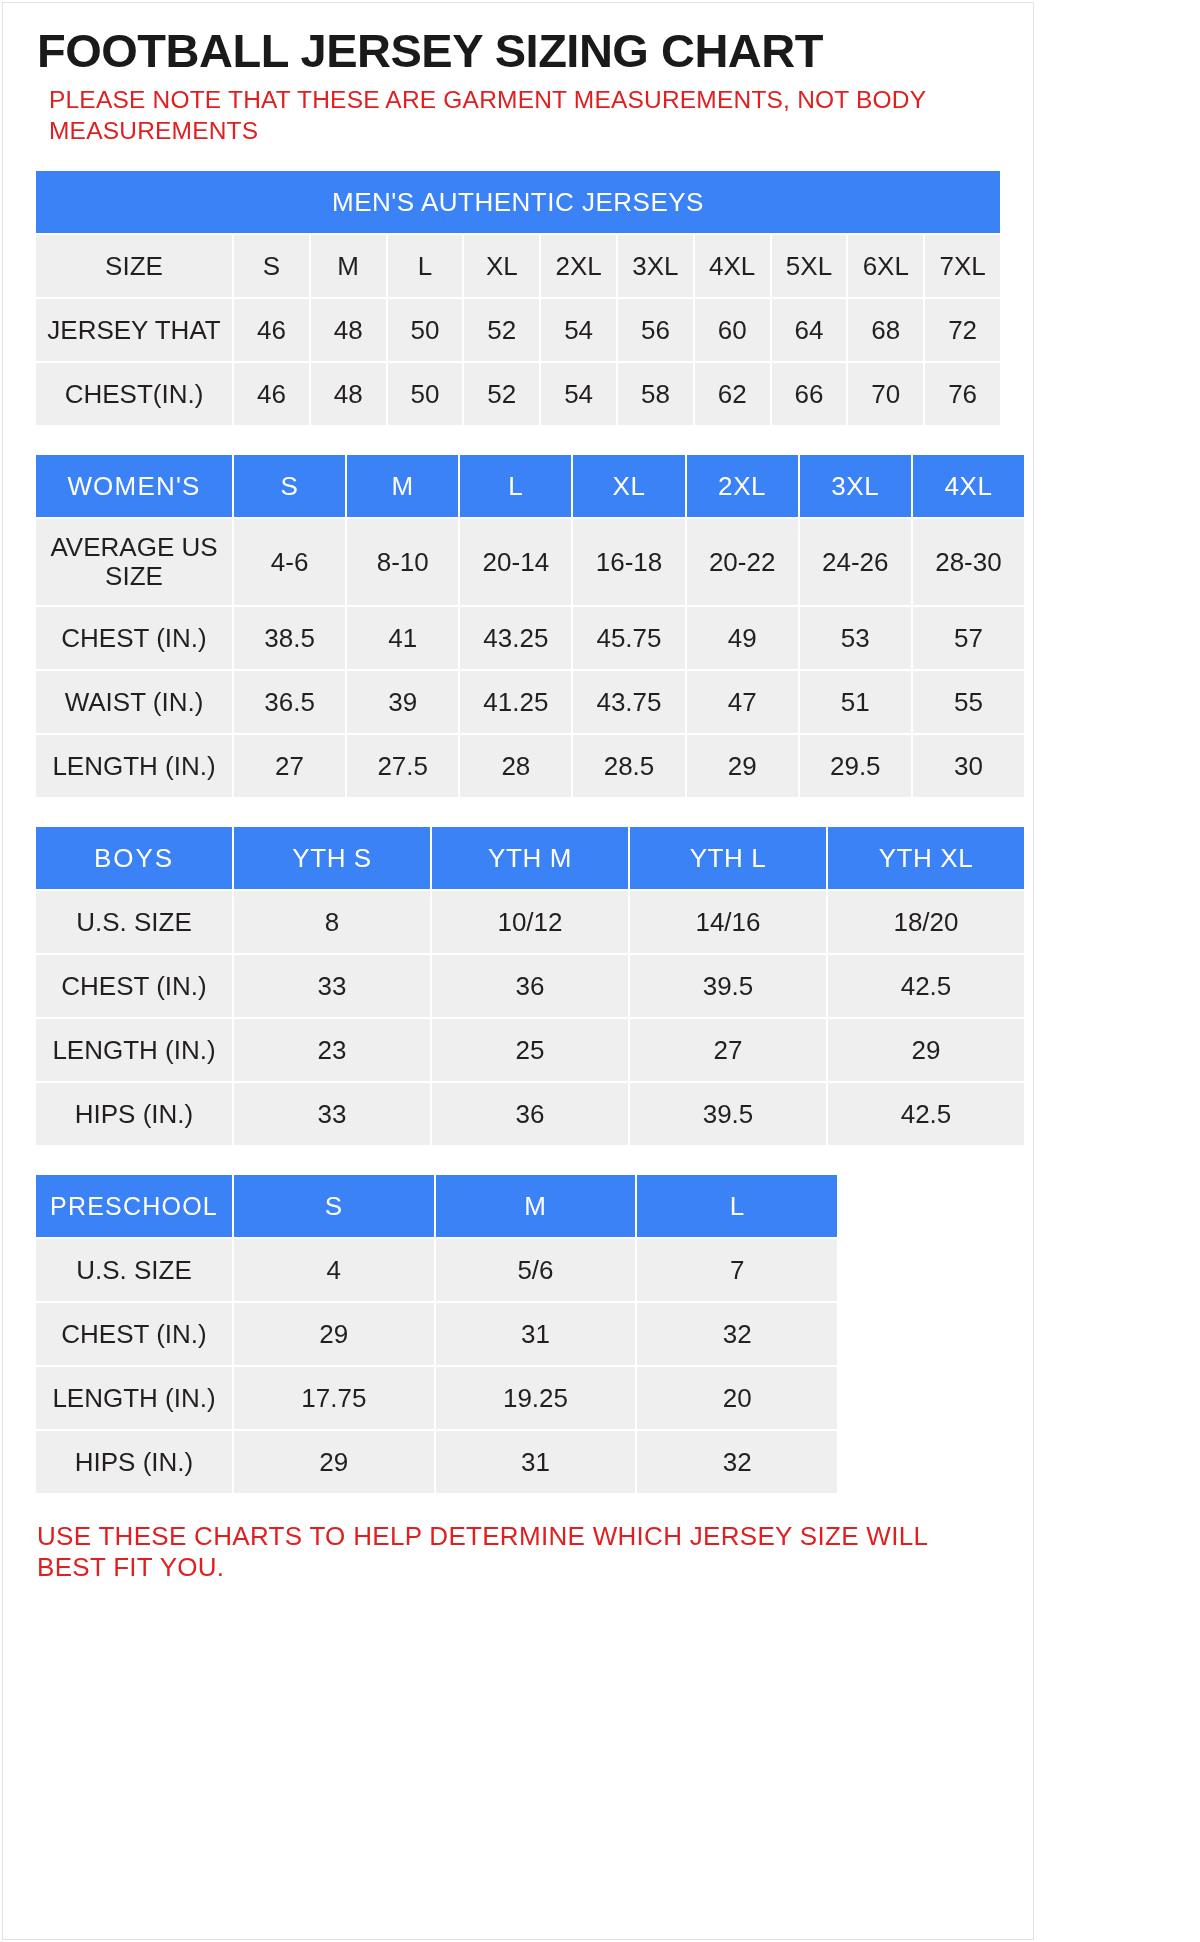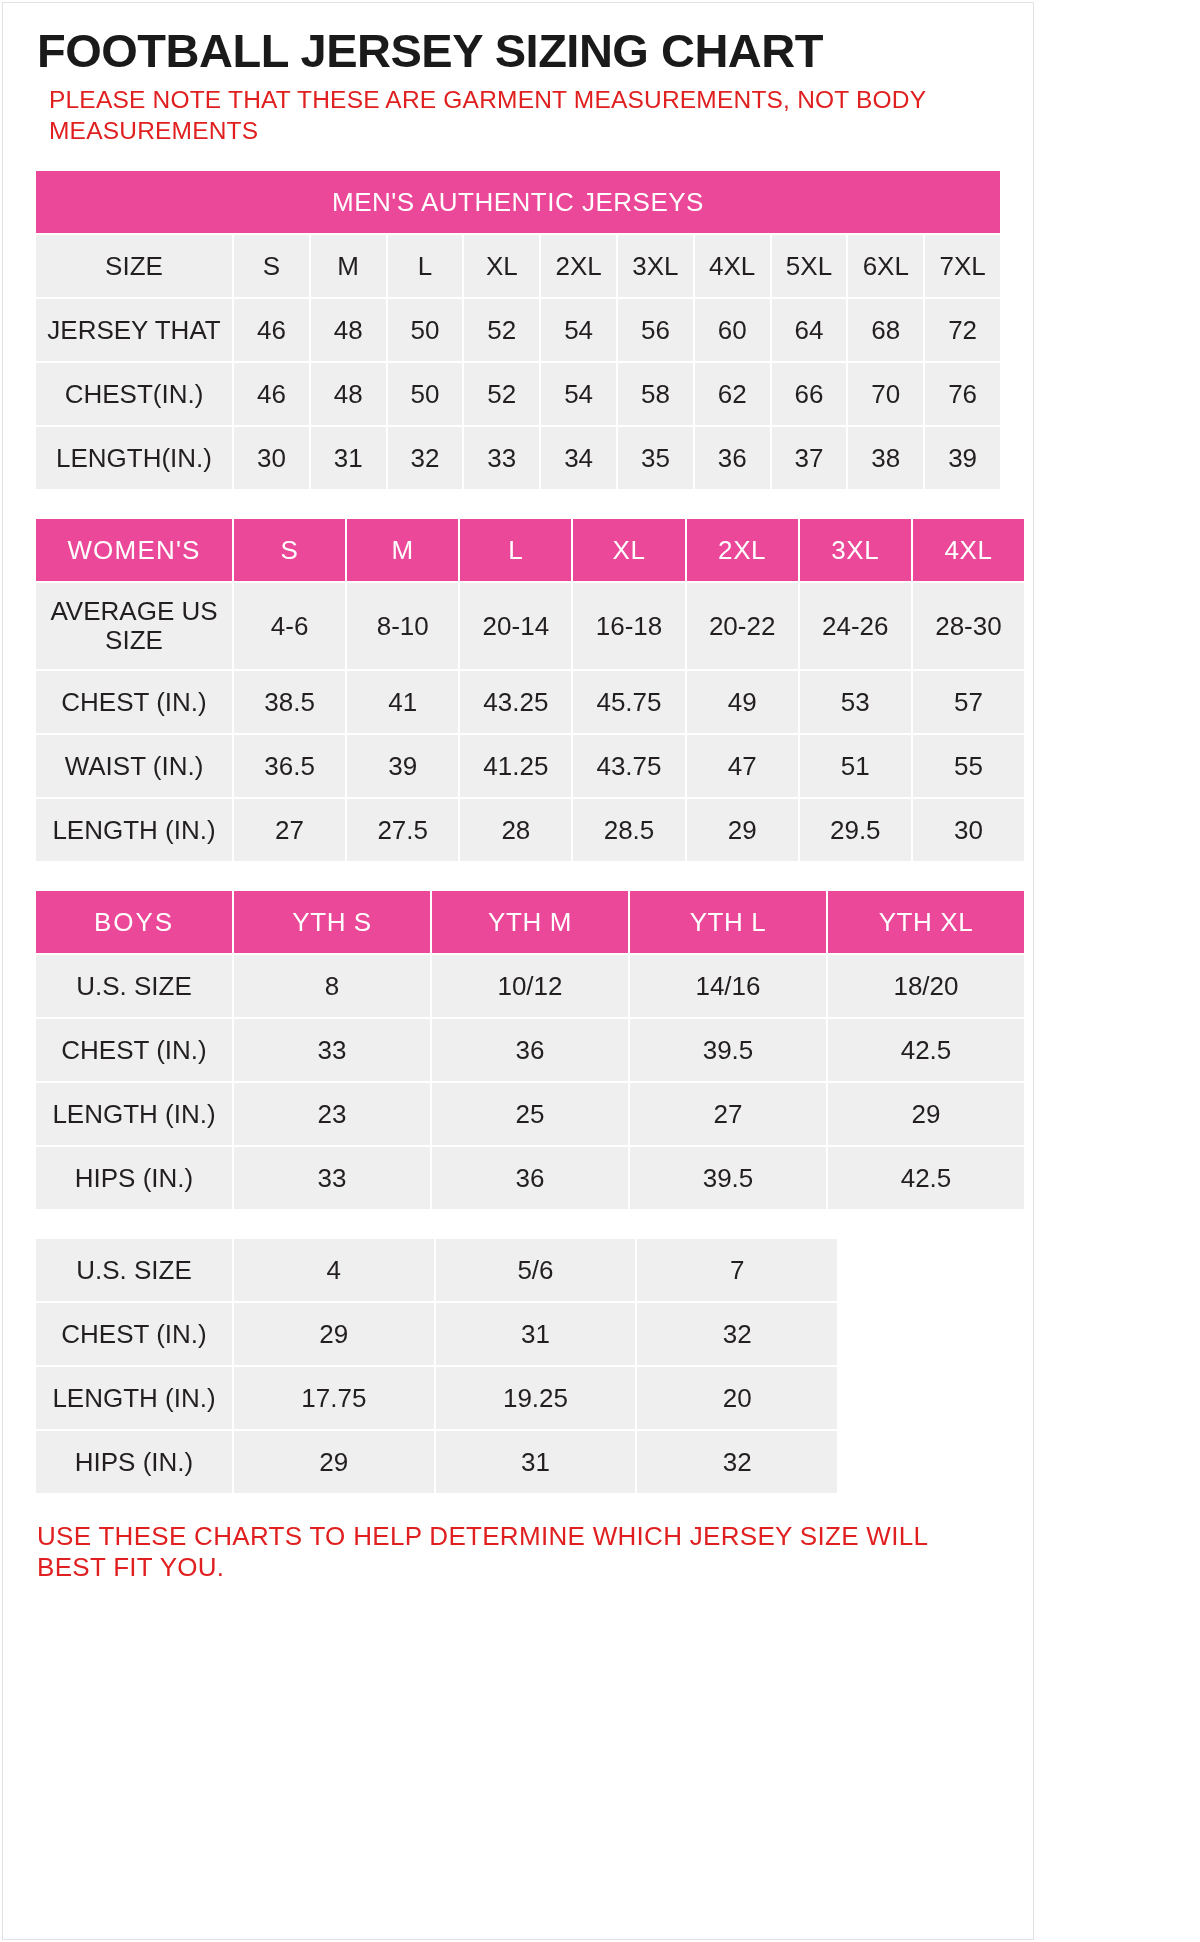--- a/index.html
+++ b/index.html
@@ -60,21 +60,21 @@
     color: #231f20;
     padding: 14px 4px;
     height: 64px;
   }
   td.rowlabel, th.rowlabel {
     text-align: left;
     padding-left: 18px;
     font-size: 26px;
   }
   tr.band td, tr.band th {
-    background: #ec4899;
+    background: #3b82f6;
     color: #ffffff;
   }
   .band-title {
     font-size: 31px;
     letter-spacing: 0.5px;
   }
   .band-label {
     font-size: 27px;
     letter-spacing: 1.2px;
     text-align: left;
@@ -158,33 +158,20 @@
         <td>48</td>
         <td>50</td>
         <td>52</td>
         <td>54</td>
         <td>58</td>
         <td>62</td>
         <td>66</td>
         <td>70</td>
         <td>76</td>
       </tr>
-      <tr>
-        <td class="rowlabel">LENGTH(IN.)</td>
-        <td>30</td>
-        <td>31</td>
-        <td>32</td>
-        <td>33</td>
-        <td>34</td>
-        <td>35</td>
-        <td>36</td>
-        <td>37</td>
-        <td>38</td>
-        <td>39</td>
-      </tr>
     </tbody>
   </table>
 
   <table class="chart womens" style="width: 992px;">
     <colgroup>
       <col class="c0">
         <col>
         <col>
         <col>
         <col>
@@ -294,20 +281,26 @@
   </table>
 
   <table class="chart pre" style="width: 805px;">
     <colgroup>
       <col class="c0">
         <col>
         <col>
         <col>
     </colgroup>
     <tbody>
+      <tr class="band">
+        <td class="band-label" style="font-size:25px;">PRESCHOOL</td>
+        <td class="band-cell">S</td>
+        <td class="band-cell">M</td>
+        <td class="band-cell">L</td>
+      </tr>
       <tr>
         <td class="rowlabel">U.S. SIZE</td>
         <td>4</td>
         <td>5/6</td>
         <td>7</td>
       </tr>
       <tr>
         <td class="rowlabel">CHEST (IN.)</td>
         <td>29</td>
         <td>31</td>

